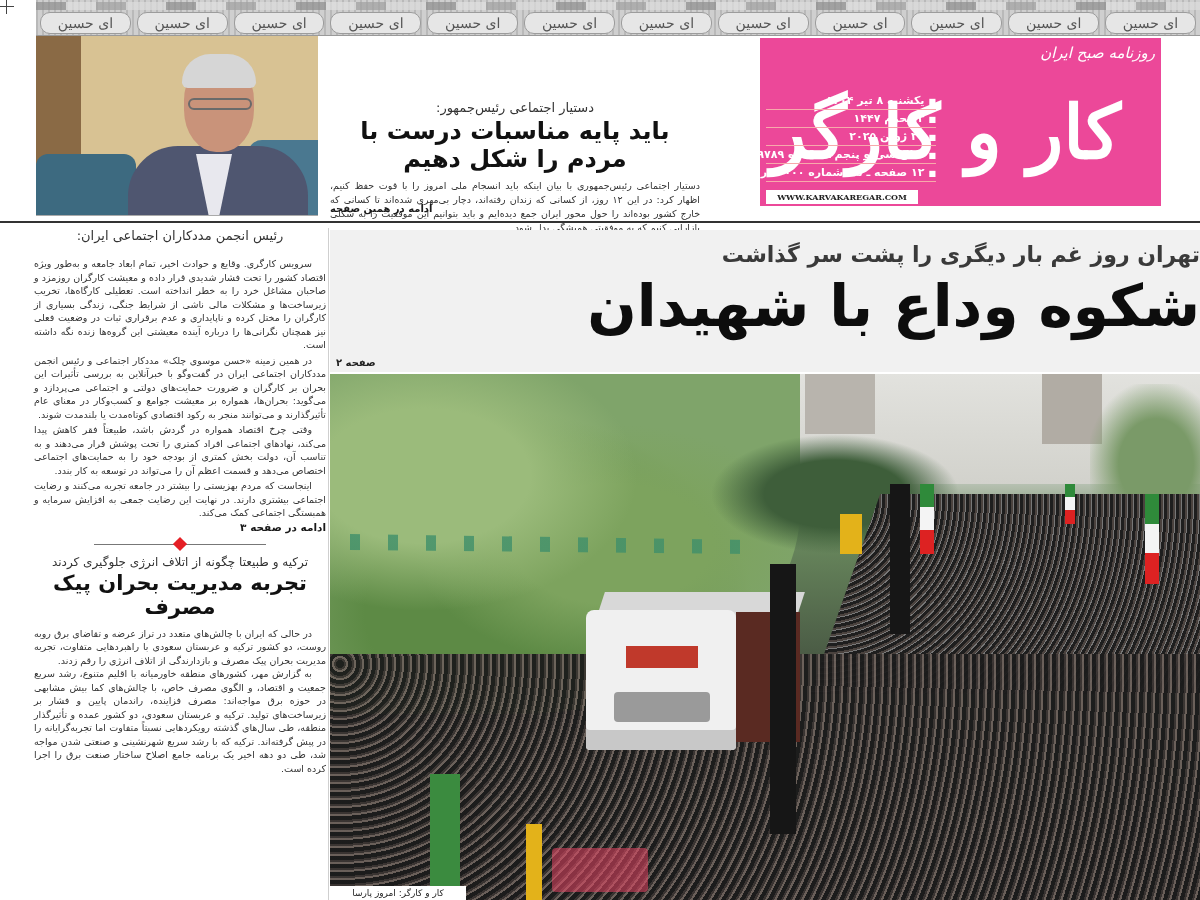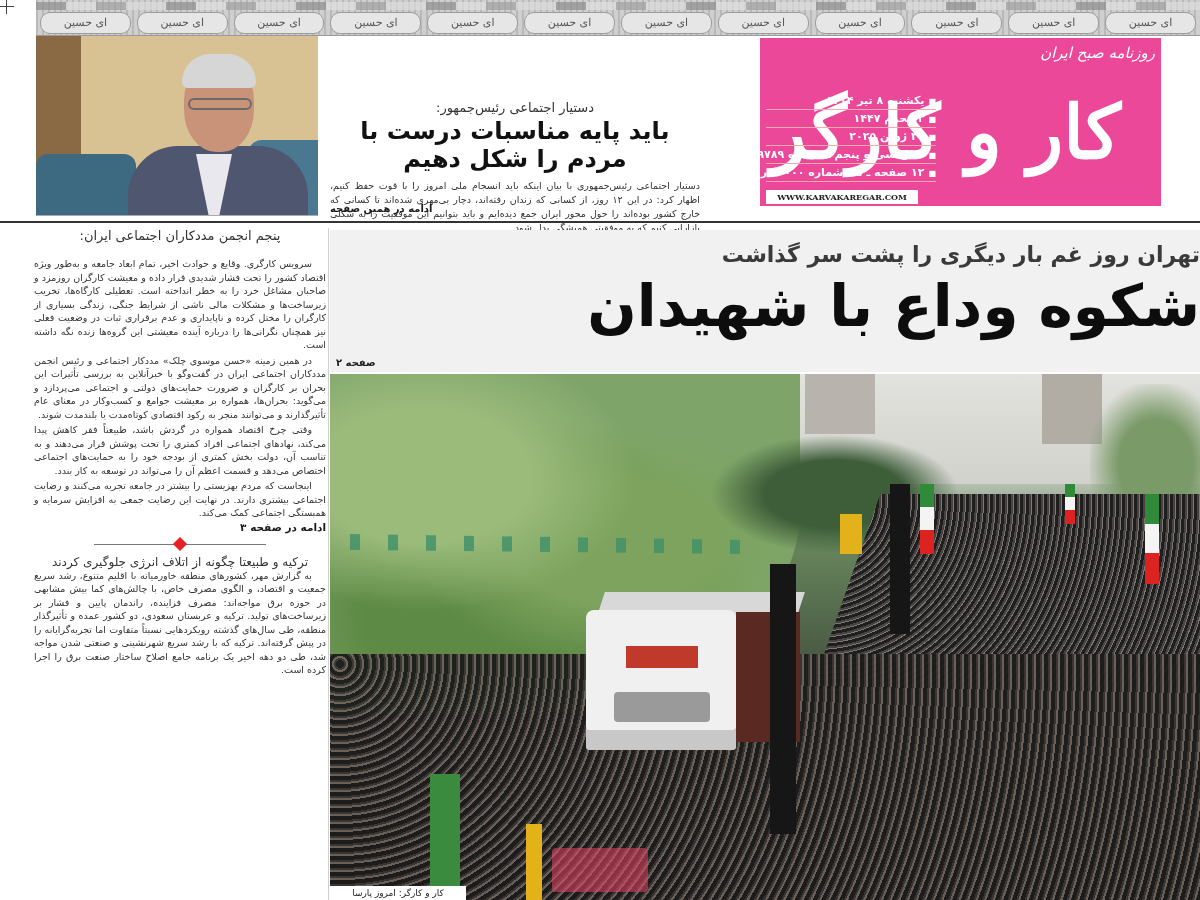--- a/index.html
+++ b/index.html
@@ -9,21 +9,21 @@
   
   .banner {
     position: absolute; left: 36px; top: 0; width: 1164px; height: 36px;
     background: repeating-linear-gradient(90deg, #b9b9b9 0 2px, #cfcfcf 2px 6px);
     border-bottom: 1px solid #9a9a9a;
   }
   .banner .row1 { position: absolute; left: 0; right: 0; top: 2px; height: 8px;
     background: repeating-linear-gradient(90deg, #8d8d8d 0 30px, #e0e0e0 30px 60px, #a0a0a0 60px 90px, #dcdcdc 90px 130px); opacity: .7; }
   .banner .cartouches { position: absolute; left: 0; right: 0; top: 12px; height: 22px; display: flex; gap: 6px; padding: 0 4px; }
   .banner .cart { flex: 1; border-radius: 10px; background: #e6e6e6; border: 1px solid #9c9c9c;
-    font-family: "DejaVu Serif", serif; font-size: 11px; color: #555; text-align: center; line-height: 20px; overflow: hidden; white-space: nowrap; }
+    font-family: "DejaVu Serif", serif; font-size: 14px; color: #555; text-align: center; line-height: 20px; overflow: hidden; white-space: nowrap; }
   .crosshair { position: absolute; left: 0; top: 0; width: 14px; height: 14px; }
   .crosshair:before { content: ""; position: absolute; left: 6px; top: 0; width: 1px; height: 14px; background: #444; }
   .crosshair:after { content: ""; position: absolute; left: 0; top: 6px; width: 14px; height: 1px; background: #444; }
 
   
   .masthead {
     position: absolute; left: 760px; top: 38px; width: 401px; height: 168px;
     background: #ec4899; direction: rtl; overflow: hidden;
   }
   .mast-tagline { position: absolute; right: 6px; top: 6px; color: #fff;
@@ -160,30 +160,32 @@
     <div class="line">۲۹ ژوئن ۲۰۲۵</div>
     <div class="line">سال سی و پنجم ـ شماره ۹۷۸۹</div>
     <div class="line">۱۲ صفحه ـ تک شماره ۸۰۰۰۰ ریال</div>
   </div>
   <div class="mast-url">WWW.KARVAKAREGAR.COM</div>
 </div>
 
 <div class="h-rule"></div>
 
 <div class="left-col">
-  <div class="kicker">پنجم انجمن مددکاران اجتماعی ایران:</div>
+  <div class="kicker">رئیس انجمن مددکاران اجتماعی ایران:</div>
   <div class="para first">سرویس کارگری. وقایع و حوادث اخیر، تمام ابعاد جامعه و به‌طور ویژه اقتصاد کشور را تحت فشار شدیدی قرار داده و معیشت کارگران روزمزد و صاحبان مشاغل خرد را به خطر انداخته است. تعطیلی کارگاه‌ها، تخریب زیرساخت‌ها و مشکلات مالی ناشی از شرایط جنگی، زندگی بسیاری از کارگران را مختل کرده و ناپایداری و عدم برقراری ثبات در وضعیت فعلی نیز همچنان نگرانی‌ها را درباره آینده معیشتی این گروه‌ها زنده نگه داشته است.</div>
   <div class="para">در همین زمینه «حسن موسوی چلک» مددکار اجتماعی و رئیس انجمن مددکاران اجتماعی ایران در گفت‌وگو با خبرآنلاین به بررسی تأثیرات این بحران بر کارگران و ضرورت حمایت‌های دولتی و اجتماعی می‌پردازد و می‌گوید: بحران‌ها، همواره بر معیشت جوامع و کسب‌وکار در معنای عام تأثیرگذارند و می‌توانند منجر به رکود اقتصادی کوتاه‌مدت یا بلندمدت شوند.</div>
   <div class="para">وقتی چرخ اقتصاد همواره در گردش باشد، طبیعتاً فقر کاهش پیدا می‌کند، نهادهای اجتماعی افراد کمتری را تحت پوشش قرار می‌دهند و به تناسب آن، دولت بخش کمتری از بودجه خود را به حمایت‌های اجتماعی اختصاص می‌دهد و قسمت اعظم آن را می‌تواند در توسعه به کار بندد.</div>
   <div class="para">اینجاست که مردم بهزیستی را بیشتر در جامعه تجربه می‌کنند و رضایت اجتماعی بیشتری دارند. در نهایت این رضایت جمعی به افزایش سرمایه و همبستگی اجتماعی کمک می‌کند.</div>
   <div class="cont">ادامه در صفحه ۳</div>
   <div class="sep">
       <span class="diamond"></span>
     </div>
   <div class="kicker2">ترکیه و طبیعتا چگونه از اتلاف انرژی جلوگیری کردند</div>
+  <div class="headline2">تجربه مدیریت بحران پیک مصرف</div>
+  <div class="para2 p2first">در حالی که ایران با چالش‌های متعدد در تراز عرضه و تقاضای برق روبه روست، دو کشور ترکیه و عربستان سعودی با راهبردهایی متفاوت، تجربه مدیریت بحران پیک مصرف و بازدارندگی از اتلاف انرژی را رقم زدند.</div>
   <div class="para2">به گزارش مهر، کشورهای منطقه خاورمیانه با اقلیم متنوع، رشد سریع جمعیت و اقتصاد، و الگوی مصرف خاص، با چالش‌های کما بیش مشابهی در حوزه برق مواجه‌اند: مصرف فزاینده، راندمان پایین و فشار بر زیرساخت‌های تولید. ترکیه و عربستان سعودی، دو کشور عمده و تأثیرگذار منطقه، طی سال‌های گذشته رویکردهایی نسبتاً متفاوت اما تجربه‌گرایانه را در پیش گرفته‌اند. ترکیه که با رشد سریع شهرنشینی و صنعتی شدن مواجه شد، طی دو دهه اخیر یک برنامه جامع اصلاح ساختار صنعت برق را اجرا کرده است.</div>
 </div>
 
 <div class="v-rule"></div>
 
 <div class="main-head">
   <div class="kicker">تهران روز غم بار دیگری را پشت سر گذاشت</div>
   <div class="headline">شکوه وداع با شهیدان</div>
   <div class="page-ref">صفحه ۲</div>
 </div>

